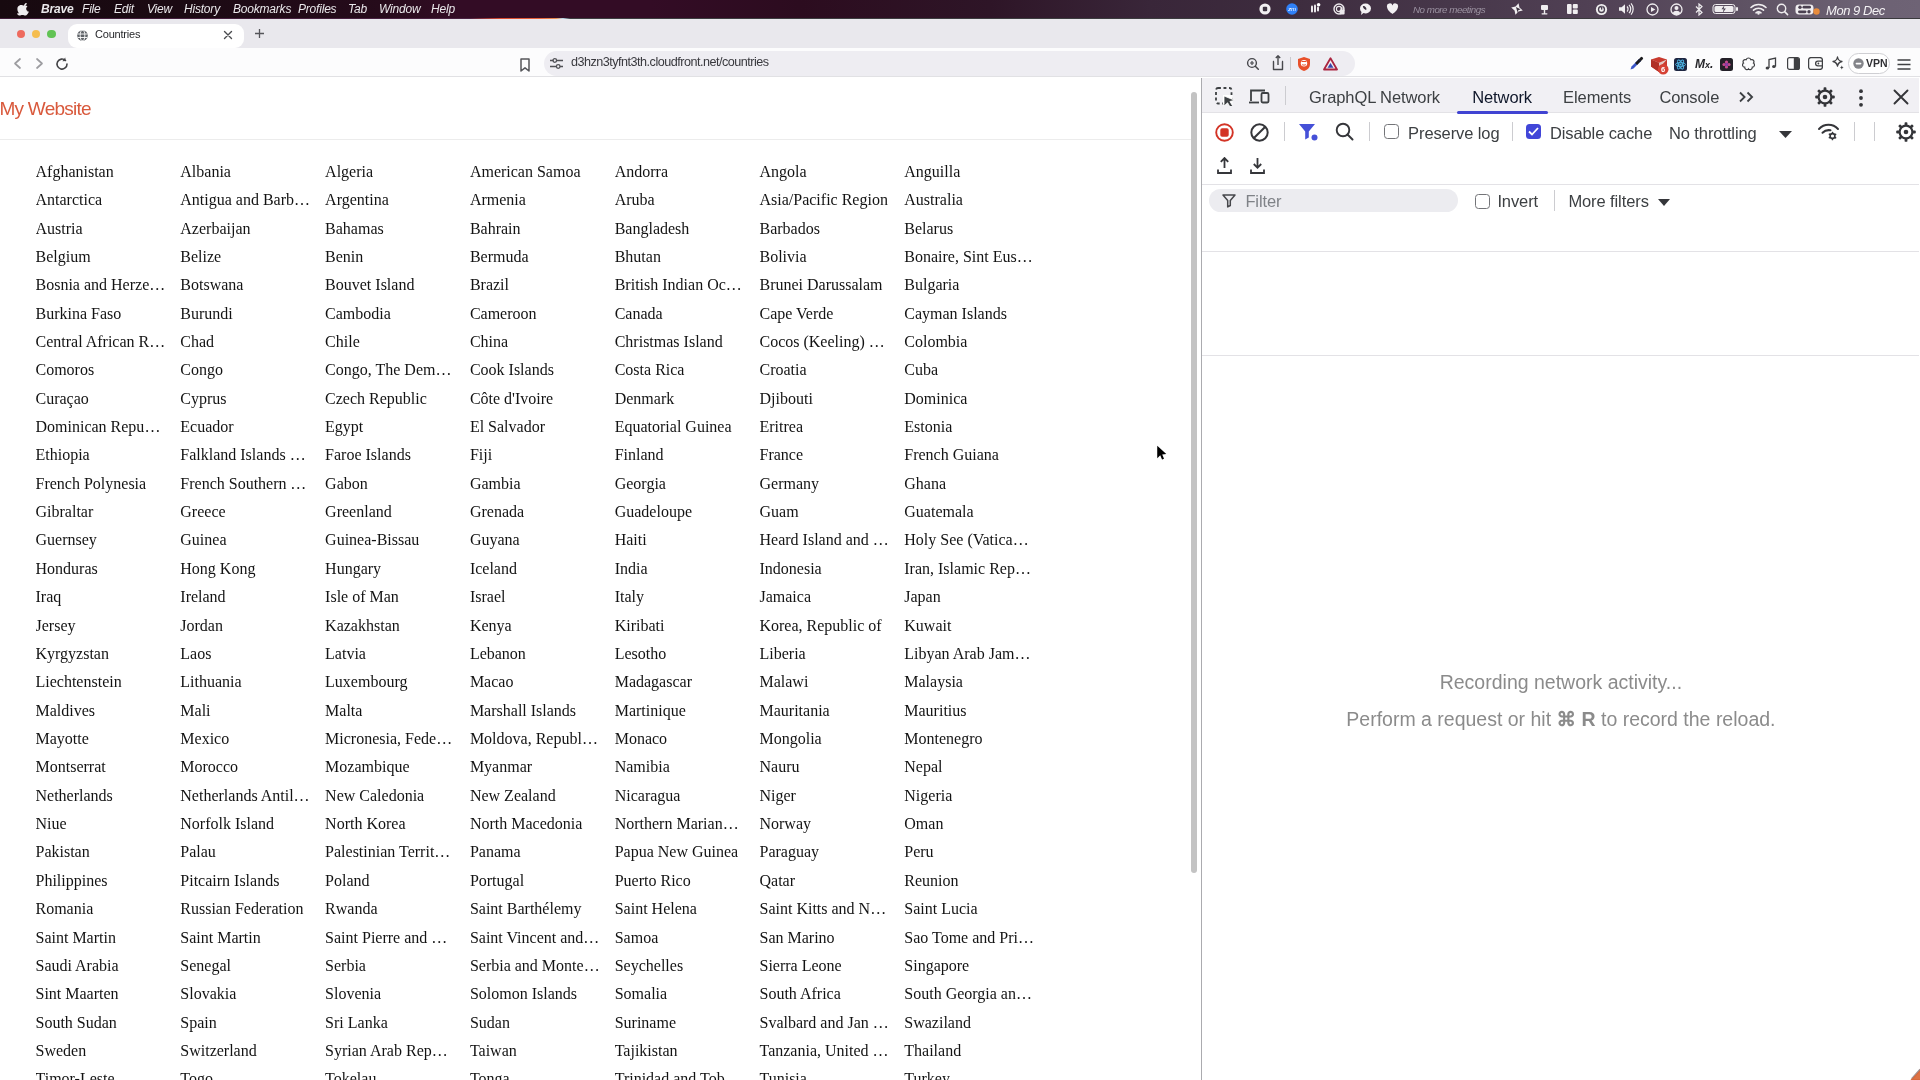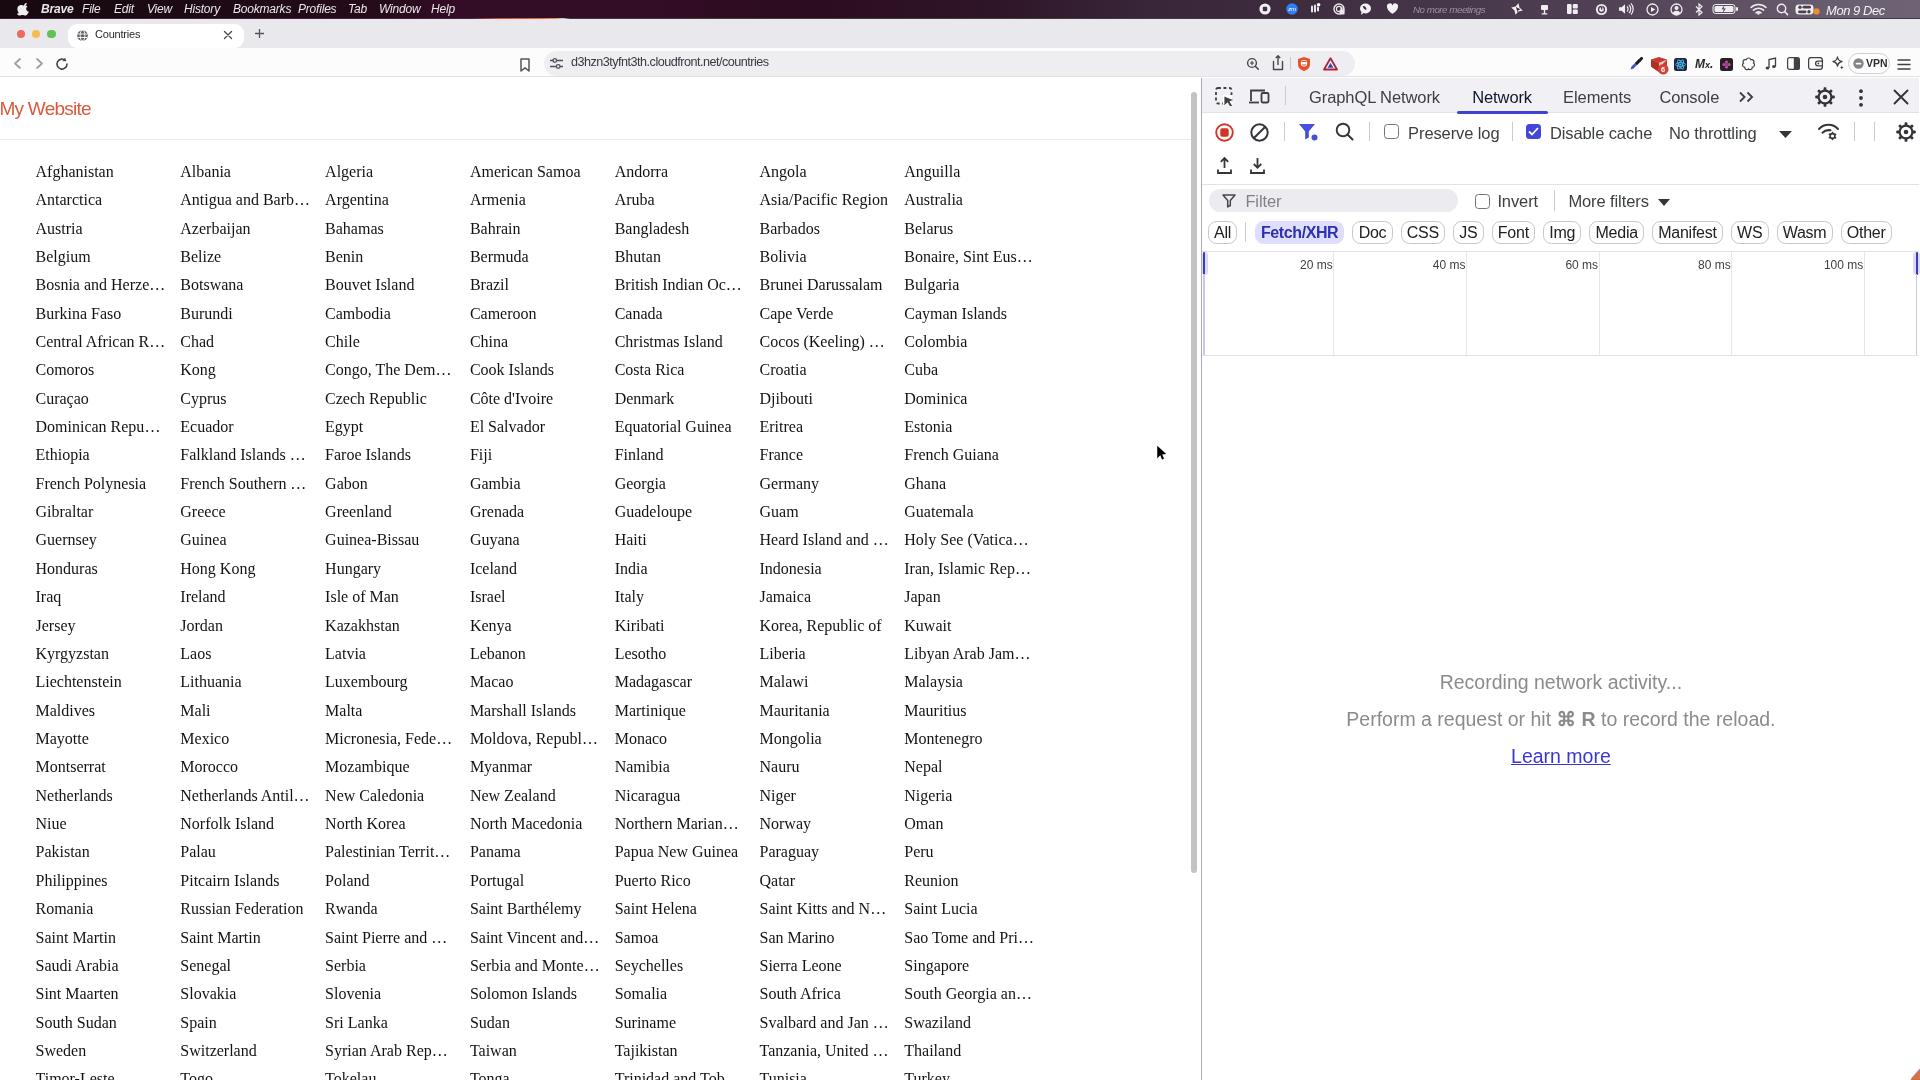--- a/index.html
+++ b/index.html
@@ -335,21 +335,21 @@
 <div class="cell">Cape Verde</div>
 <div class="cell">Cayman Islands</div>
 <div class="cell">Central African Republic</div>
 <div class="cell">Chad</div>
 <div class="cell">Chile</div>
 <div class="cell">China</div>
 <div class="cell">Christmas Island</div>
 <div class="cell">Cocos (Keeling) Islands</div>
 <div class="cell">Colombia</div>
 <div class="cell">Comoros</div>
-<div class="cell">Kong</div>
+<div class="cell">Congo</div>
 <div class="cell">Congo, The Democratic Republic of the</div>
 <div class="cell">Cook Islands</div>
 <div class="cell">Costa Rica</div>
 <div class="cell">Croatia</div>
 <div class="cell">Cuba</div>
 <div class="cell">Curaçao</div>
 <div class="cell">Cyprus</div>
 <div class="cell">Czech Republic</div>
 <div class="cell">Côte d'Ivoire</div>
 <div class="cell">Denmark</div>
@@ -652,60 +652,26 @@
     </svg>
   <div class="abs dtxt" style="left:43px;top:114.2px;color:#7f8287">Filter</div>
   <div class="abs" style="left:273px;top:116px;width:14.5px;height:14.5px;border:1.7px solid #737478;border-radius:3.5px"></div>
   <div class="abs dtxt" style="left:295px;top:114.2px">Invert</div>
   <div class="abs" style="left:352px;top:112px;width:1px;height:21px;background:#ccccd0"></div>
   <div class="abs dtxt" style="left:366px;top:114.2px">More filters</div>
   <svg class="abs" style="left:455px;top:119.5px" width="14" height="9">
       <path d="M1 1l6 7L13 1z" fill="#35363a"></path>
     </svg>
 
-  <div id="chips" class="abs" style="left:5.4px;top:142.6px">
-      <div class="chip">All</div>
-      <div class="cdiv"></div>
-      <div class="chip sel">Fetch/XHR</div>
-      <div class="chip">Doc</div>
-      <div class="chip">CSS</div>
-      <div class="chip">JS</div>
-      <div class="chip">Font</div>
-      <div class="chip">Img</div>
-      <div class="chip">Media</div>
-      <div class="chip">Manifest</div>
-      <div class="chip">WS</div>
-      <div class="chip">Wasm</div>
-      <div class="chip">Other</div>
-    </div>
   <div class="abs" style="left:0;top:173.4px;width:717px;height:1px;background:#e3e2e6"></div>
 
-  <div id="band" class="abs" style="left:0;top:174.2px;width:717px;height:103.3px">
-    <div class="gl" style="left:131px"></div>
-    <div class="gl" style="left:263.7px"></div>
-    <div class="gl" style="left:396.3px"></div>
-    <div class="gl" style="left:528.9px"></div>
-    <div class="gl" style="left:661.5px"></div>
-    <div class="rl" style="right:586.6px">20 ms</div>
-    <div class="rl" style="right:453.9px">40 ms</div>
-    <div class="rl" style="right:321.3px">60 ms</div>
-    <div class="rl" style="right:188.7px">80 ms</div>
-    <div class="rl" style="right:56.1px">100 ms</div>
-    <div class="abs" style="left:-0.5px;top:0;width:6.5px;height:22.5px;background:#dbdaf8;border-radius:4px"></div>
-    <div class="abs" style="left:0.2px;top:0;width:2px;height:22.5px;background:#3a3ac9;border-radius:1px"></div>
-    <div class="abs" style="left:1px;top:22px;width:1.6px;height:81px;background:#c7c6f0"></div>
-    <div class="abs" style="left:711px;top:0;width:6.5px;height:22.5px;background:#dbdaf8;border-radius:4px"></div>
-    <div class="abs" style="left:713.8px;top:0;width:2px;height:22.5px;background:#3a3ac9;border-radius:1px"></div>
-    <div class="abs" style="left:713.4px;top:22px;width:1.6px;height:81px;background:#c7c6f0"></div>
-  </div>
   <div class="abs" style="left:0;top:277.2px;width:717px;height:1px;background:#e3e2e6"></div>
 
   <div class="abs" style="left:0;top:592.5px;width:717px;text-align:center;font-size:19.5px;color:#8b8b8b">Recording network activity...</div>
   <div class="abs" style="left:0;top:629.8px;width:717px;text-align:center;font-size:19.5px;color:#8b8b8b">Perform a request or hit <b>⌘</b> <b>R</b> to record the reload.</div>
-  <div class="abs" style="left:0;top:666.5px;width:717px;text-align:center;font-size:19.5px"><span style="color:#3b36d0;text-decoration:underline">Learn more</span></div>
 </div>
 <svg class="abs" style="left:1154.5px;top:444.5px" width="15" height="18" viewBox="0 0 20 24">
     <path d="M3 1l0 16.5 4-3.8 2.4 5.6 2.6-1.1-2.4-5.5 5.4-.6z" fill="#000" stroke="#fff" stroke-width="1.6" stroke-linejoin="round"></path>
     <path d="M3 1l0 16.5 4-3.8 2.4 5.6 2.6-1.1-2.4-5.5 5.4-.6z" fill="#000"></path>
   </svg>
 <svg class="abs" style="left:1908px;top:1066px" width="12" height="14">
     <path d="M12 3.2 L3.6 12.5 2.5 14 12 14 Z" fill="#d8693c"></path>
     <path d="M12 3.2 L3.6 12.5" stroke="#9a8f92" stroke-width="1.1" fill="none"></path>
     <path d="M12 5.6 L5.4 13 12 13Z" fill="#dd7245"></path>
   </svg>

